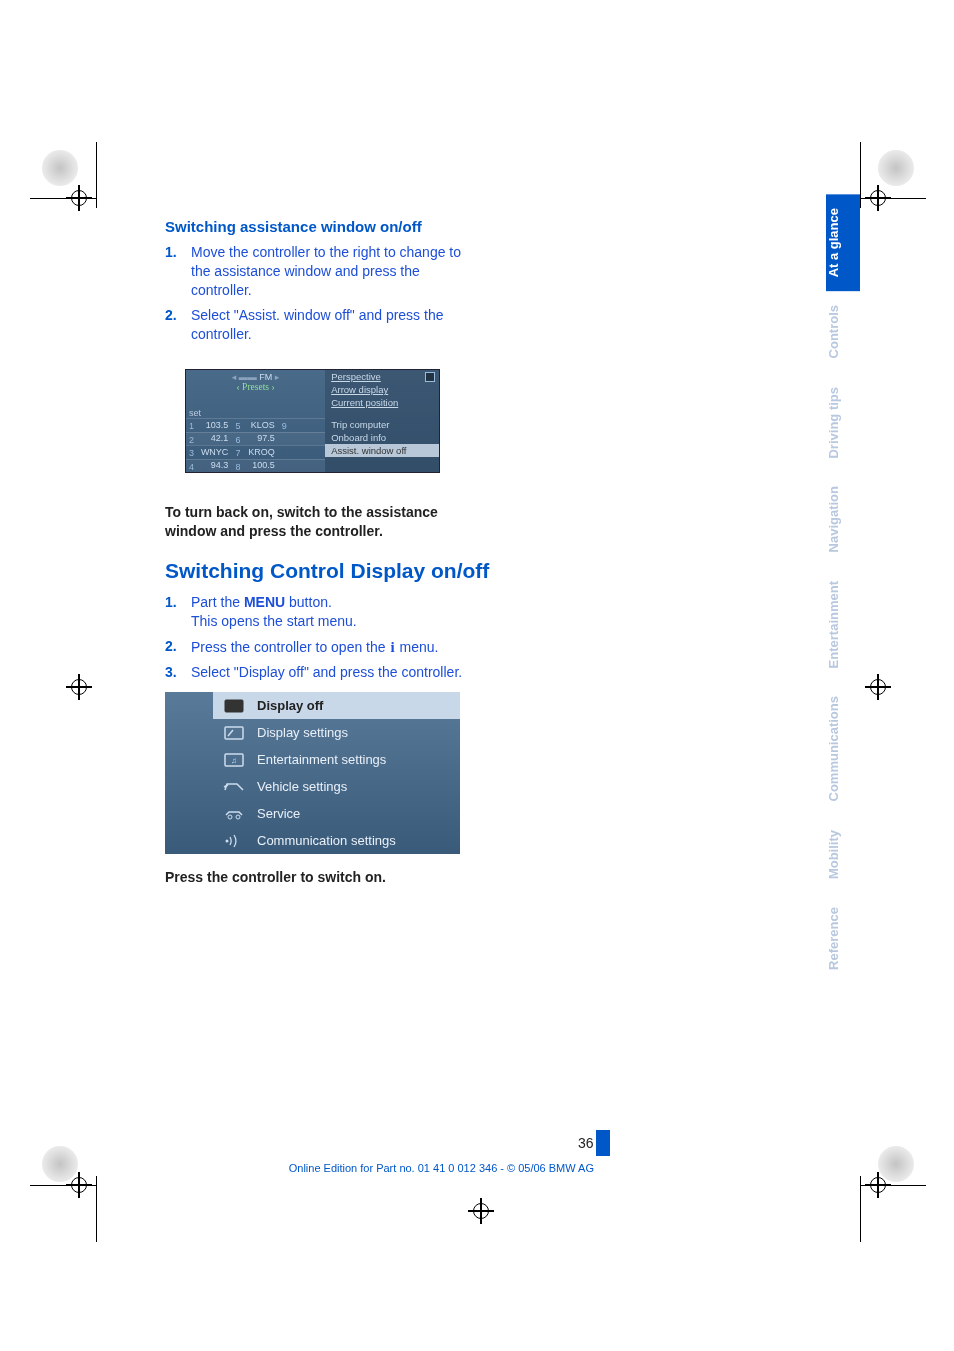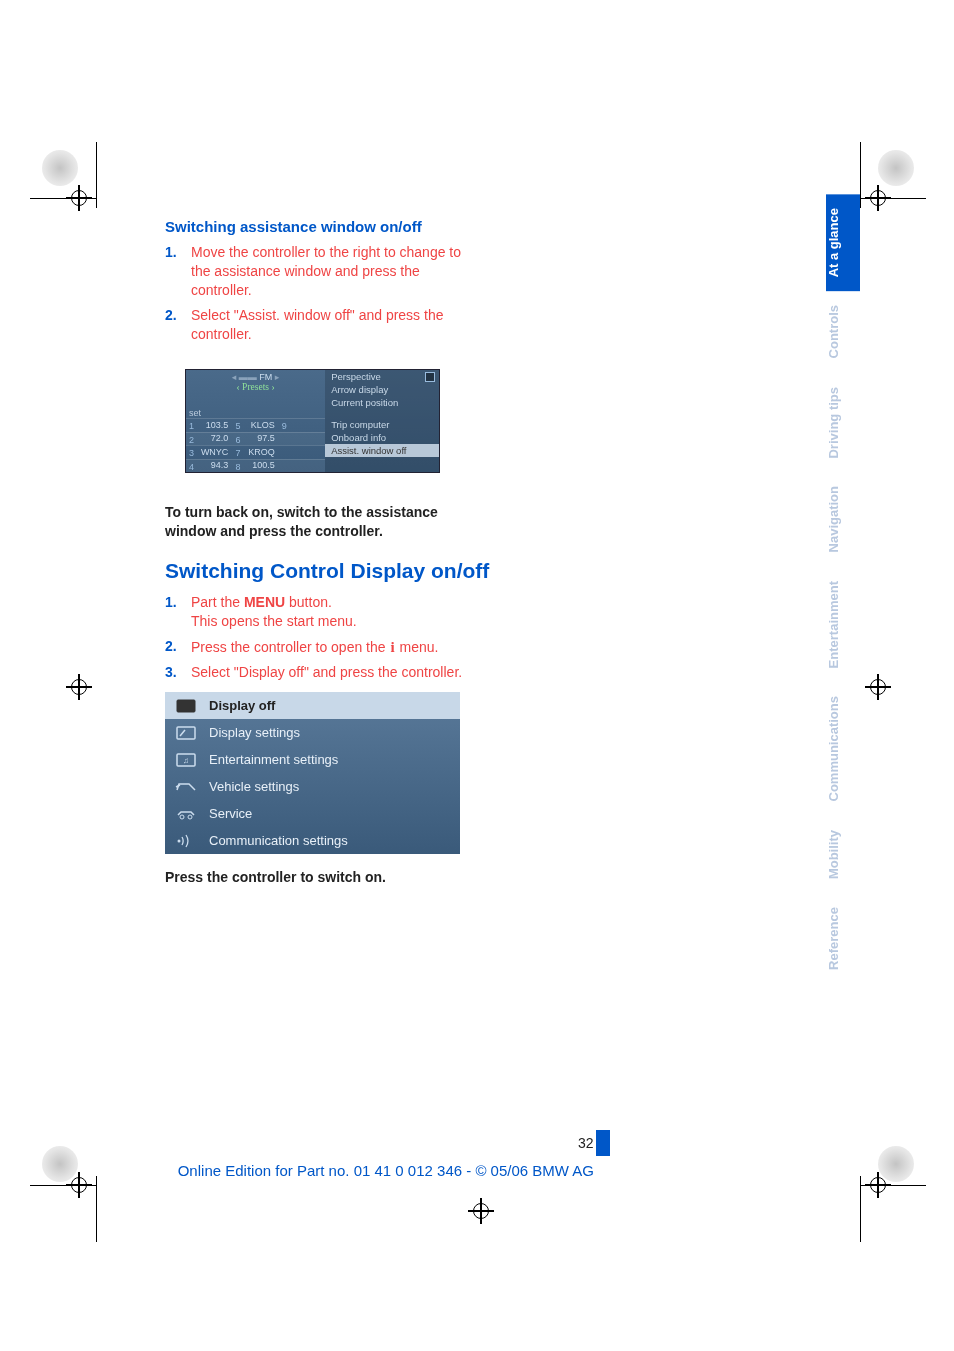--- a/index.html
+++ b/index.html
@@ -28,55 +28,55 @@
     .tab.active { background: #0057c8; color: #fff; }
     .tab.inactive { background: #fff; color: #b8c8df; }
 
     
     .content { position: absolute; left: 165px; top: 218px; width: 460px; }
 
     h3.sub { color: #0057c8; font-weight: bold; font-size: 15px; margin-bottom: 8px; }
     h2.main { color: #0057c8; font-weight: bold; font-size: 21px; margin-bottom: 10px; line-height: 1.15; }
 
     ol { list-style: none; counter-reset: item; margin: 0 0 10px 0; width: 300px; }
-    ol li { counter-increment: item; position: relative; padding-left: 26px; font-size: 14px; line-height: 1.35; color: #ef4444; margin-bottom: 6px; }
+    ol li { counter-increment: item; position: relative; padding-left: 26px; font-size: 14px; line-height: 1.35; color: #1d4ed8; margin-bottom: 6px; }
     ol li::before { content: counter(item) "."; position: absolute; left: 0; color: #0057c8; font-weight: bold; }
 
     p.body { font-size: 14px; color: #222; line-height: 1.35; width: 300px; margin-bottom: 12px; font-weight: bold; }
     .i-icon { display:inline-block; font-weight:bold; font-family: Georgia, serif; font-size: 15px; margin: 0 1px; }
 
     
     .shot { background: #fff; padding: 16px 20px; width: 295px; position: relative; }
     .shot-inner1 { background: linear-gradient(#4a6a8a, #3a5a7a); border: 1px solid #223; font-size: 10.5px; color: #c9d9e8; }
     .shot1-top { display:flex; height: 48px; }
     .shot1-left { flex: 1.1; position: relative; }
-    .shot1-right { flex: 0.9; background: rgba(40,60,80,0.4); display:flex; flex-direction:column; }
+    .shot1-right { flex: 0.9; background: rgba(40,60,80,0.4); display:flex; flex-direction:column;text-decoration:underline; }
     .fm-bar { text-align:center; font-size:9px; padding-top:2px; color:#cde; }
     .presets { text-align:center; color:#8fe09a; font-size:9.5px;font-family:Liberation Serif, serif; }
     .shot1-left .set-row { position:absolute; left:3px; bottom:0px; font-size:9px; color:#bcd; }
     .ar-item { padding: 1px 6px; font-size: 9.5px; text-align:left; }
     .ar-item.hl { background:#b8c8d8; color:#333; }
     .presets-grid { display:grid; grid-template-columns: 1fr 1fr 1fr; height: 54px; }
     .pcell { border-top:1px solid rgba(255,255,255,0.15); padding:2px; font-size:9px; color:#cde; position:relative; }
     .pcell.alt { background: rgba(255,255,255,0.05); }
     .pcell .num { position:absolute; left:3px; top:2px; color:#9bd; }
     .pcell .val { position:absolute; right:4px; bottom:2px;margin-left:12px; }
     .shot1-bottom-note { font-size:7.5px; color:#aab; position:absolute; right:3px; bottom:2px; }
 
     
     .shot2 { width: 295px; background: #fff; padding: 0; }
     .shot-inner2 { background: linear-gradient(#5a7a9a, #3a5a7a); font-size: 13px; color: #e8f0f8; }
-    .menu-row { display:flex; align-items:center; height: 27px; padding: 0 10px; gap: 12px; }
+    .menu-row { display:flex; align-items:center; height: 27px; padding: 0 10px; gap: 12px; margin-left: 48px; }
     .menu-row.hl { background: #c8d8e8; color: #222; font-weight: bold; }
     .mico { width: 22px; height: 16px; display:flex; align-items:center; justify-content:center; }
 
     
     .pagenum { position:absolute; left: 578px; top: 1135px; font-size: 14px; color: #222; }
     .pagenum-bar { position:absolute; left: 596px; top: 1130px; width: 14px; height: 26px; background: #0057c8; }
-    .footer-line { position:absolute; left: 174px; top: 1162px; font-size: 15px; color: #0057c8; width: 420px; text-align: right; }
+    .footer-line { position:absolute; left: 174px; top: 1162px; font-size: 11px; color: #0057c8; width: 420px; text-align: right; }
   </style>
 </head>
 <body>
 
 <div class="cropmark rosette" style="left:42px; top:150px;"></div>
 <div class="cropmark rosette" style="left:42px; top:1146px;"></div>
 <div class="cropmark rosette" style="left:878px; top:150px;"></div>
 <div class="cropmark rosette" style="left:878px; top:1146px;"></div>
 
 <div class="regmark" style="left:66px; top:185px;">
@@ -154,21 +154,21 @@
             <div class="pcell">
                 <span class="num">5</span>
                 <span class="val">KLOS</span>
               </div>
             <div class="pcell">
                 <span class="num">9</span>
                 <span class="val"></span>
               </div>
             <div class="pcell alt">
                 <span class="num">2</span>
-                <span class="val">72.0</span>
+                <span class="val">42.1</span>
               </div>
             <div class="pcell alt">
                 <span class="num">6</span>
                 <span class="val">97.5</span>
               </div>
             <div class="pcell alt">
                 <span class="num"></span>
                 <span class="val"></span>
               </div>
             <div class="pcell">
@@ -278,15 +278,15 @@
         </div>
         <span>Communication settings</span>
       </div>
     </div>
   </div>
 
   <p class="body">Press the controller to switch on.</p>
 
 </div>
 
-<div class="pagenum">32</div>
+<div class="pagenum">36</div>
 <div class="pagenum-bar"></div>
 <div class="footer-line">Online Edition for Part no. 01 41 0 012 346 - © 05/06 BMW AG</div>
 
 </body></html>

